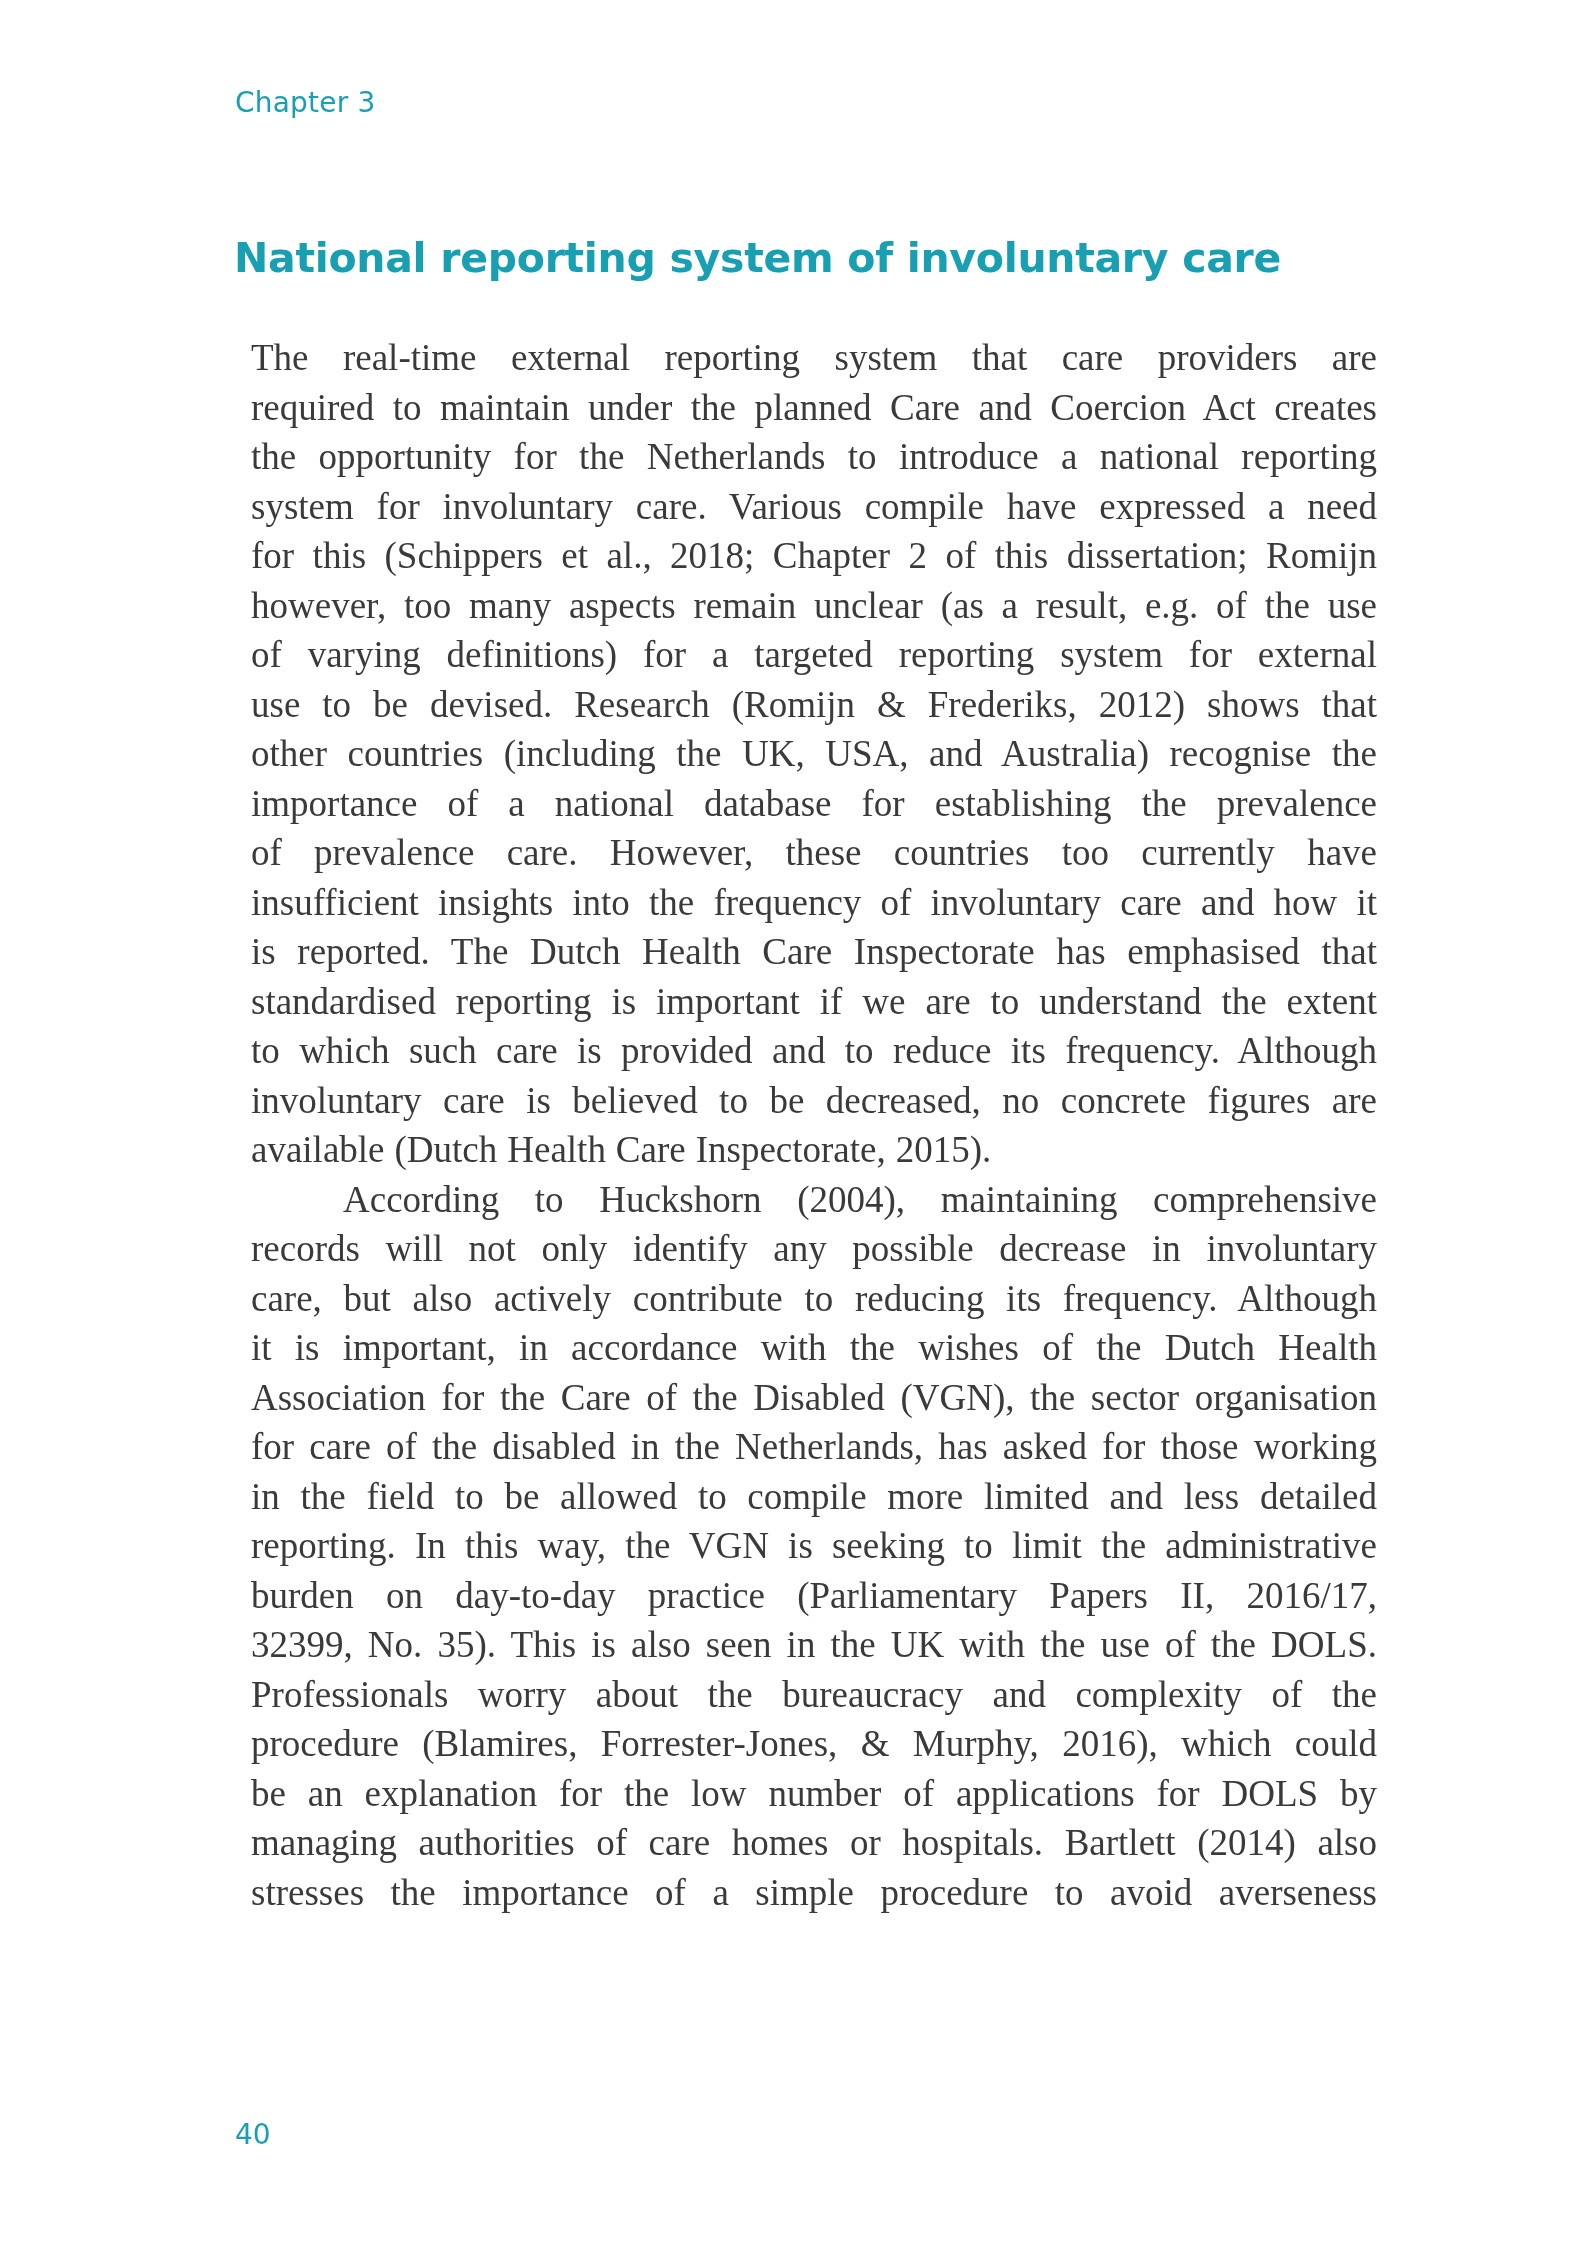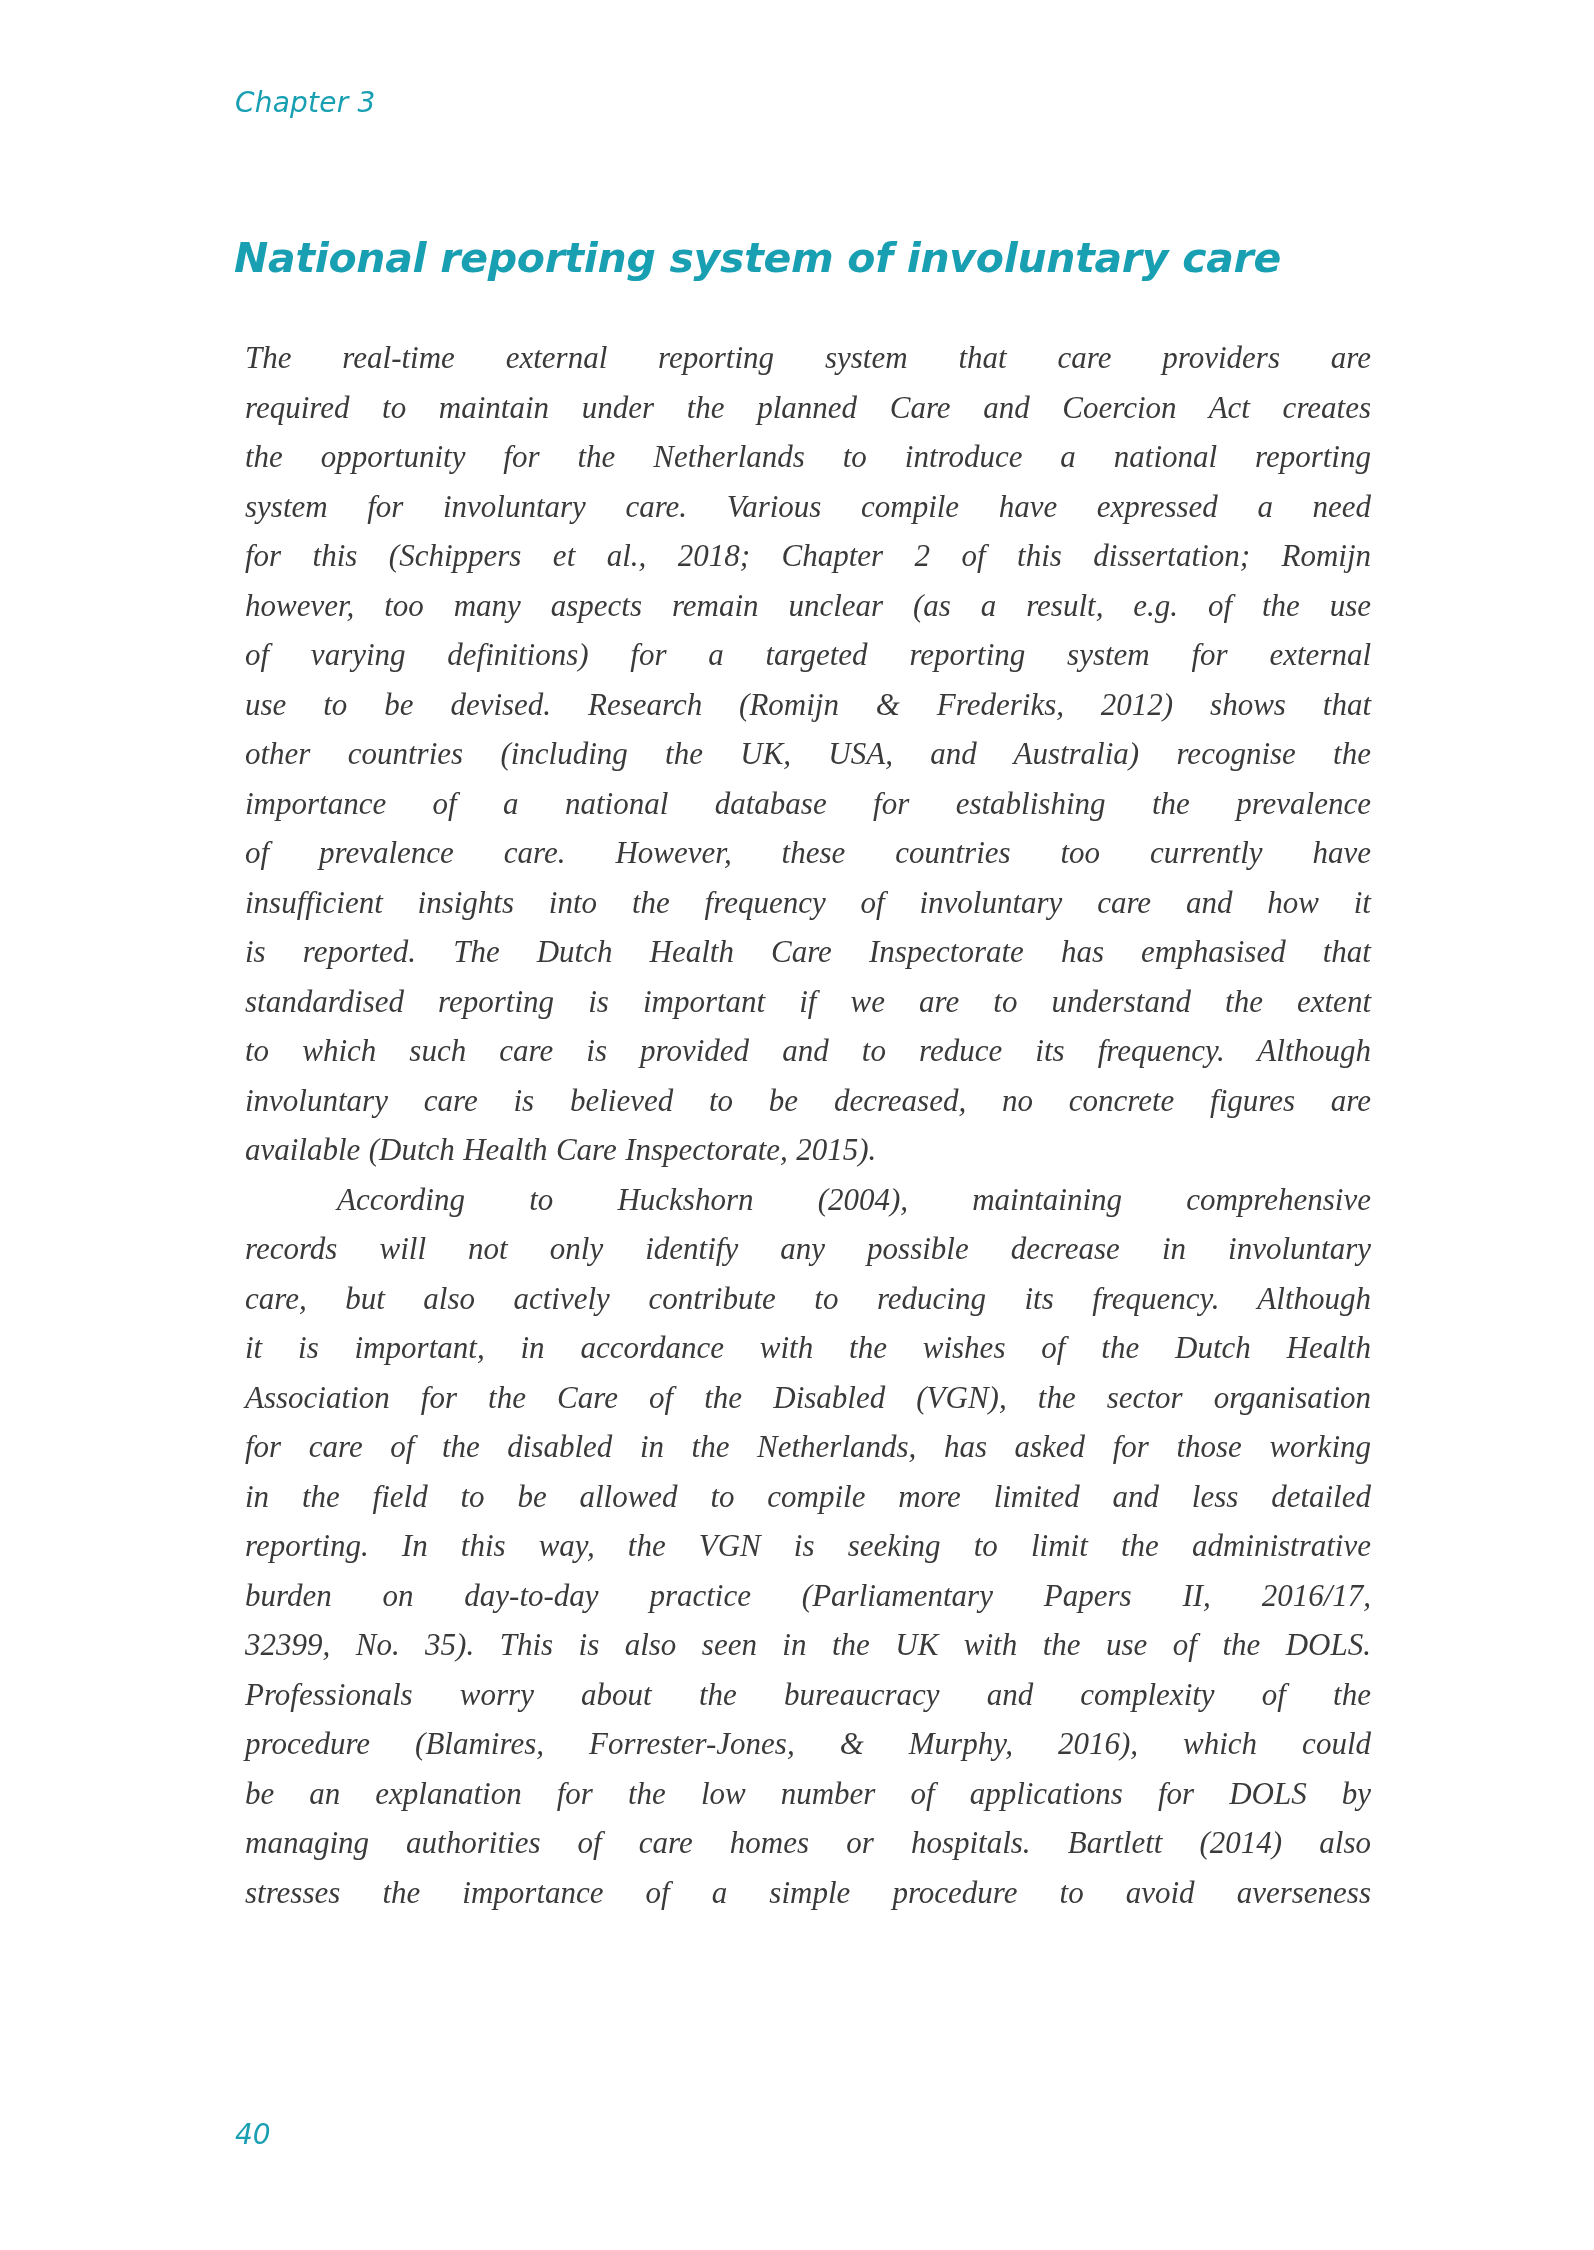--- a/index.html
+++ b/index.html
@@ -9,21 +9,20 @@
   }
   * { margin: 0; padding: 0; box-sizing: border-box; }
   html, body { background: #ffffff; }
   .page {
     position: relative;
     width: 1594px;
     height: 2250px;
     background: var(--bg);
     overflow: hidden;
     font-family: "Liberation Serif", "DejaVu Serif", serif;
-    font-style: italic;
   }
   .chapter-label {
     position: absolute;
     left: 235px;
     top: 86px;
     font-family: "DejaVu Sans", "Liberation Sans", sans-serif;
     font-size: 28px;
     font-weight: 500;
     color: var(--accent);
     letter-spacing: 0.2px;
@@ -34,24 +33,24 @@
     top: 234px;
     font-family: "DejaVu Sans", "Liberation Sans", sans-serif;
     font-size: 41px;
     font-weight: 700;
     color: var(--accent);
     letter-spacing: -0.3px;
     white-space: nowrap;
   }
   .body-text {
     position: absolute;
-    left: 245px;
+    left: 251px;
     top: 333px;
     width: 1126px;
-    font-size: 31px;
+    font-size: 37px;
     line-height: 49.5px;
     color: var(--body-text);
   }
   .para { display: block; }
   .line {
     text-align: justify;
     text-align-last: justify;
     white-space: normal;
     word-spacing: 0.02em;
   }

